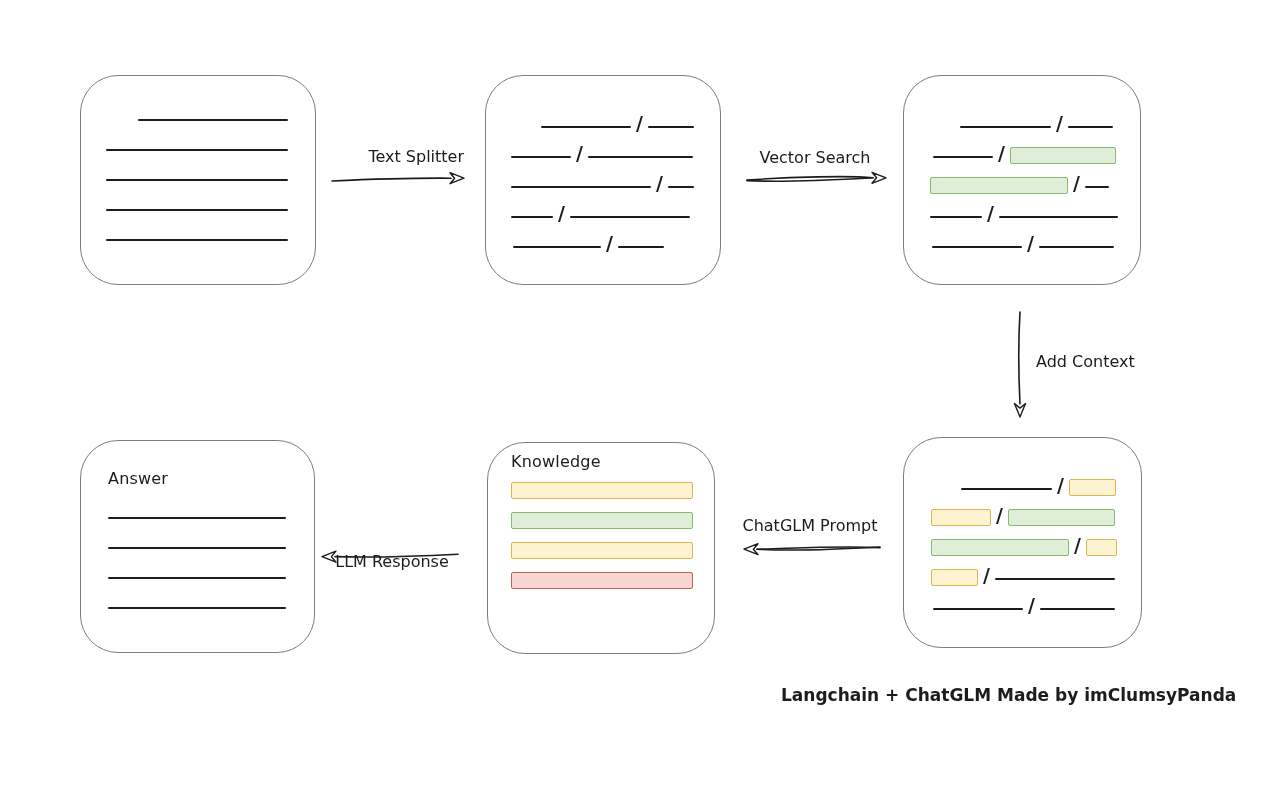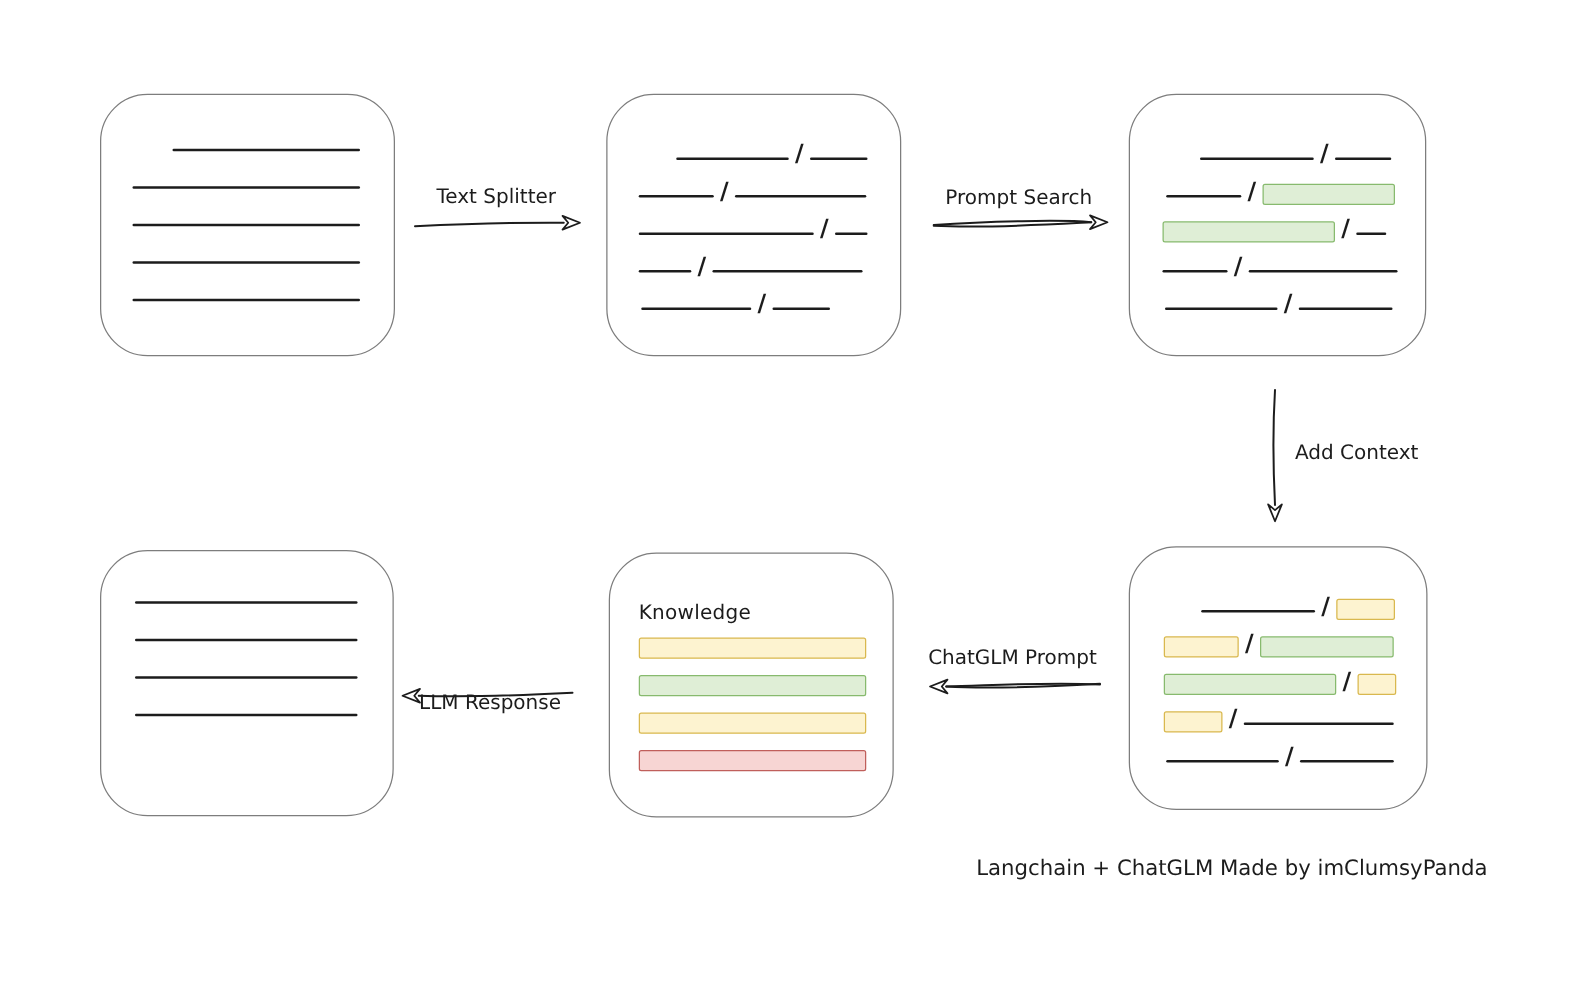--- a/index.html
+++ b/index.html
@@ -125,57 +125,58 @@
         <div class="chip chip-yellow" style="width: 47px;"></div>
         <span class="slash">/</span>
         <div class="seg-line" style="width: 120px;"></div>
       </div>
       <div class="row" style="height: 30px; margin-left: 2px;">
         <div class="seg-line" style="width: 90px;"></div>
         <span class="slash">/</span>
         <div class="seg-line" style="width: 75px;"></div>
       </div>
     </div>
-  <div class="box" style="left: 487px; top: 442px; width: 228px; height: 212px; padding-top: 32px; padding-left: 23px;">
+  <div class="box" style="left: 487px; top: 442px; width: 228px; height: 212px; padding-top: 4px; padding-left: 23px;">
       <div class="title-row" style="height: 30px; line-height: 30px;">Knowledge</div>
       <div class="row" style="height: 30px;">
         <div class="chip chip-yellow" style="margin-bottom: 8px; width: 182px;"></div>
       </div>
       <div class="row" style="height: 30px;">
         <div class="chip chip-green" style="margin-bottom: 8px; width: 182px;"></div>
       </div>
       <div class="row" style="height: 30px;">
         <div class="chip chip-yellow" style="margin-bottom: 8px; width: 182px;"></div>
       </div>
       <div class="row" style="height: 30px;">
         <div class="chip chip-red" style="margin-bottom: 8px; width: 182px;"></div>
       </div>
     </div>
   <div class="box" style="left: 80px; top: 440px; width: 235px; height: 213px; padding-top: 20px; padding-left: 27px;">
-      <div class="row" style="height: 30px;">
-        <div class="seg-line" style="width: 178px;"></div>
-      </div>
-      <div class="row" style="height: 30px;">
-        <div class="seg-line" style="width: 178px;"></div>
-      </div>
-      <div class="row" style="height: 30px;">
-        <div class="seg-line" style="width: 178px;"></div>
-      </div>
-      <div class="row" style="height: 30px;">
-        <div class="seg-line" style="width: 178px;"></div>
-      </div>
-    </div>
-
-  <div class="arrow-label" style="left:330px;top:147px;width:134px;">Text Splitter</div>
+      <div class="title-row" style="height: 36px; line-height: 36px;">Answer</div>
+      <div class="row" style="height: 30px;">
+        <div class="seg-line" style="width: 178px;"></div>
+      </div>
+      <div class="row" style="height: 30px;">
+        <div class="seg-line" style="width: 178px;"></div>
+      </div>
+      <div class="row" style="height: 30px;">
+        <div class="seg-line" style="width: 178px;"></div>
+      </div>
+      <div class="row" style="height: 30px;">
+        <div class="seg-line" style="width: 178px;"></div>
+      </div>
+    </div>
+
+  <div class="arrow-label" style="left:330px;top:147px;width:134px;text-align:right;">Text Splitter</div>
   <svg class="arrow-svg" style="left:330px;top:169px;" width="138" height="22" viewBox="0 0 138 22">
     <path d="M2,12 C 45,10 95,9 121,9.2"></path>
     <path class="head" d="M134,9.2 L120,3.7 L124.6,9.2 L120,14.7 Z"></path>
   </svg>
 
-  <div class="arrow-label" style="left:744px;top:148px;width:142px;">Prompt Search</div>
+  <div class="arrow-label" style="left:744px;top:148px;width:142px;">Vector Search</div>
   <svg class="arrow-svg" style="left:745px;top:168px;" width="146" height="22" viewBox="0 0 146 22">
     <path d="M2,12 C 45,9 105,7.5 128,9.8"></path>
     <path d="M2,12.6 C 45,14.8 105,11 128,9.8"></path>
     <path class="head" d="M141,9.8 L127,4.3 L131.6,9.8 L127,15.3 Z"></path>
   </svg>
 
   <div class="arrow-label" style="left:1036px;top:352px;text-align:left;">Add Context</div>
   <svg class="arrow-svg" style="left:1007px;top:310px;" width="26" height="112" viewBox="0 0 26 112">
     <path d="M13,2 C 11,35 11.8,70 13,94"></path>
     <path class="head" d="M13,107 L7.5,93.5 L13,98.1 L18.5,93.5 Z"></path>
@@ -187,14 +188,14 @@
     <path d="M139,9.6 C 95,7.5 50,10.5 16,11.2"></path>
     <path class="head" d="M3,11.2 L17,5.7 L12.4,11.2 L17,16.7 Z"></path>
   </svg>
 
   <div class="arrow-label" style="left:324px;top:552px;width:136px;">LLM Response</div>
   <svg class="arrow-svg" style="left:319px;top:546px;" width="142" height="22" viewBox="0 0 142 22">
     <path d="M139,8.2 C 95,10.5 45,11.5 16,10.6"></path>
     <path class="head" d="M3,10.6 L17,5.1 L12.4,10.6 L17,16.1 Z"></path>
   </svg>
 
-  <div id="caption" style="left:781px;top:685px;">Langchain + ChatGLM Made by imClumsyPanda</div>
+  <div id="caption" style="left:781px;top:685px;font-weight:bold;">Langchain + ChatGLM Made by imClumsyPanda</div>
 </div>
 
 </body></html>

